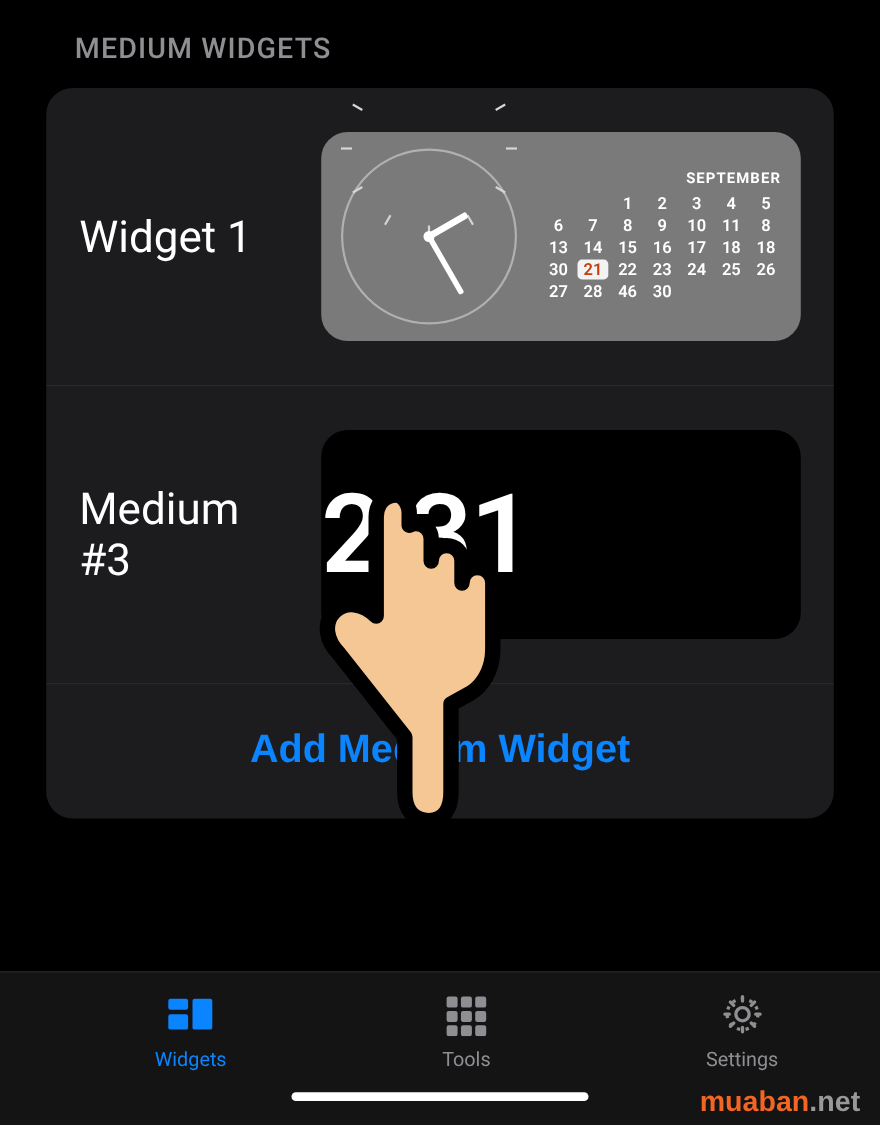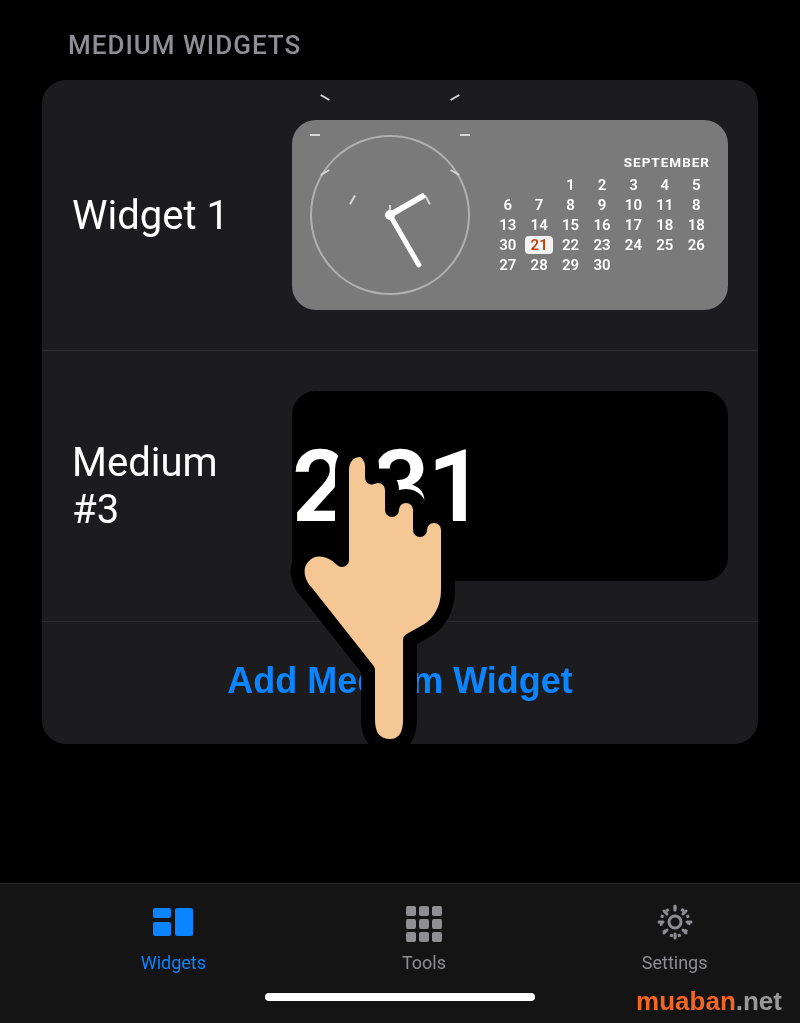--- a/index.html
+++ b/index.html
@@ -242,21 +242,21 @@
             <span class="day">18</span>
             <span class="day">30</span>
             <span class="day today">21</span>
             <span class="day">22</span>
             <span class="day">23</span>
             <span class="day">24</span>
             <span class="day">25</span>
             <span class="day">26</span>
             <span class="day">27</span>
             <span class="day">28</span>
-            <span class="day">29</span>
+            <span class="day">46</span>
             <span class="day">30</span>
             <span class="day"></span>
             <span class="day"></span>
             <span class="day"></span>
             <span class="day"></span>
           </div>
       </div>
     </div>
   </div>
 

